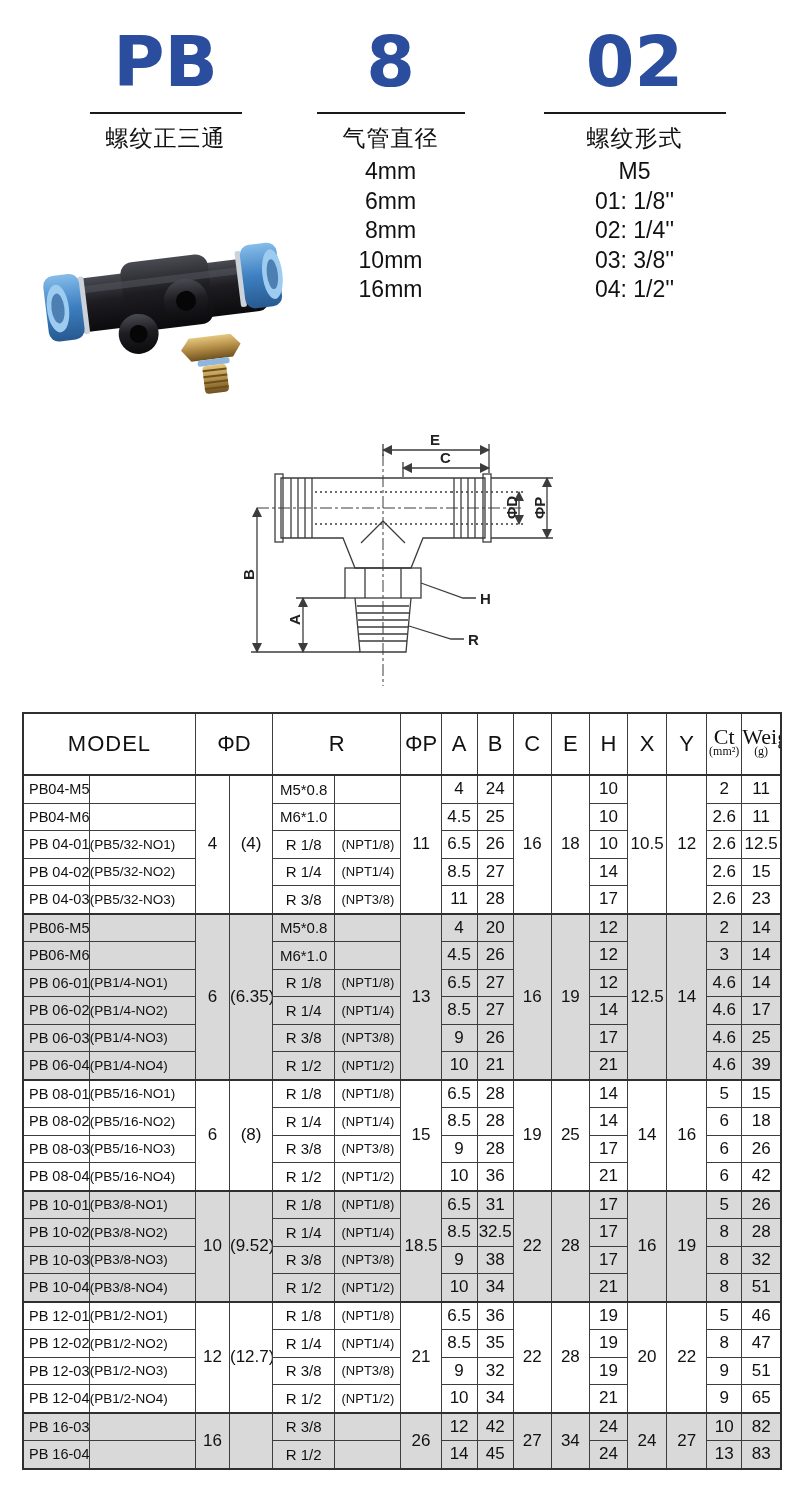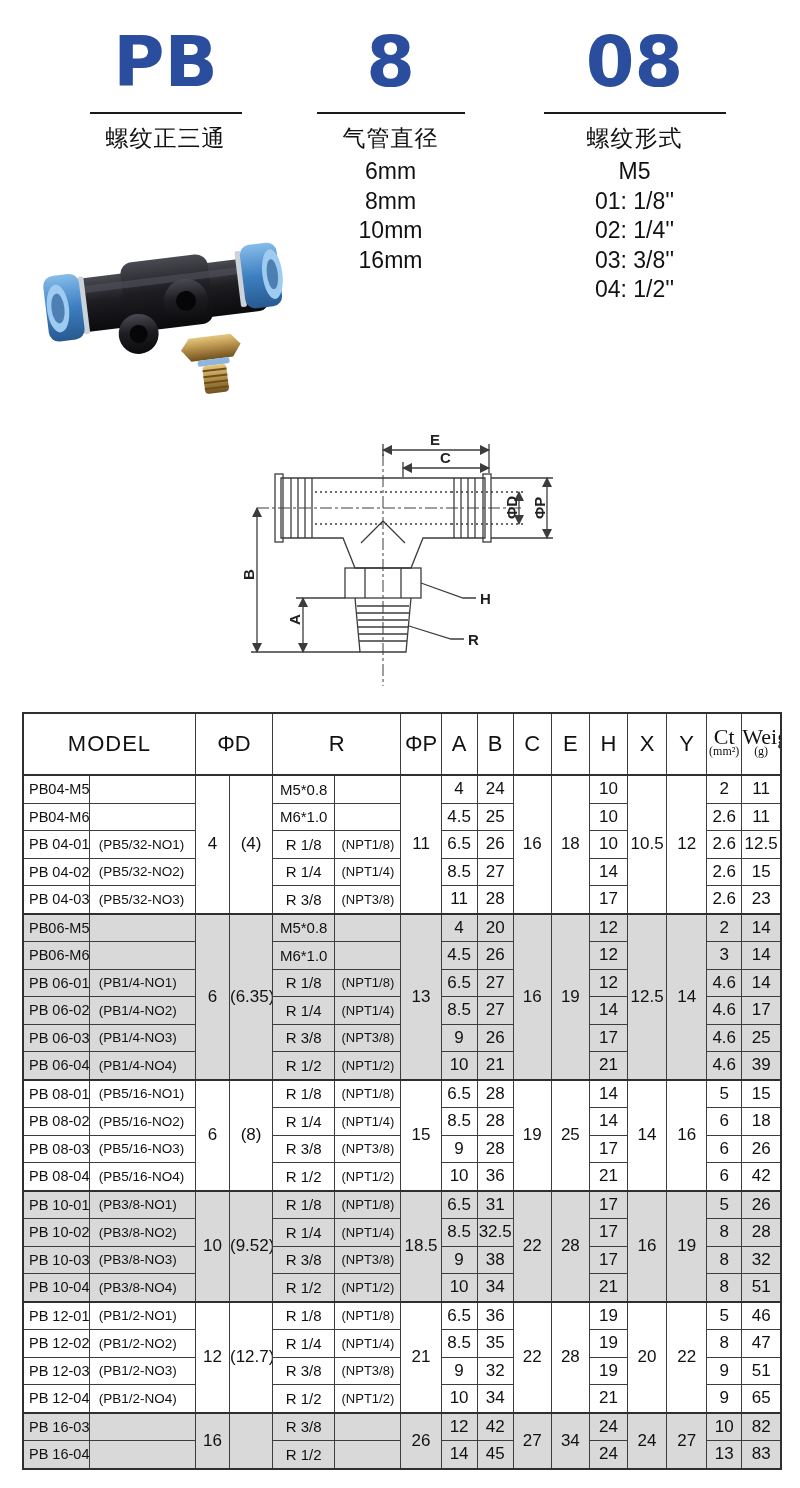--- a/index.html
+++ b/index.html
@@ -30,21 +30,21 @@
   .spec-table{position:absolute;left:22px;top:712px;width:760px;border-collapse:collapse;
               table-layout:fixed;border:2px solid #2f2f2f;}
   .spec-table th,.spec-table td{border:1px solid #3d3d3d;padding:0;text-align:center;
               overflow:hidden;white-space:nowrap;}
   .spec-table thead th{height:60px;font-weight:normal;font-size:22px;background:#fff;}
   th.h-model{font-size:26px;letter-spacing:1px;}
   th.h-small{font-size:13px;font-weight:bold;line-height:14px;font-family:Liberation Serif, serif;}
   th.h-small .sub{font-weight:normal;font-size:12px;}
   .spec-table td{height:26.5px;font-size:17px;}
   td.model-cell{text-align:center;padding-left:5px;font-size:14.5px;border-right:1px dashed #555;}
-  td.alt-cell{text-align:left;padding-left:9px;font-size:13.5px;}
+  td.alt-cell{text-align:left;padding-left:0;font-size:13.5px;}
   td.r-cell{font-size:15px;border-right:1px dashed #555;}
   td.npt-cell{font-size:13px;}
   td.dash{border-right:1px dashed #555;}
   tr.gs td{border-top:2px solid #2f2f2f;}
   tr.sh td{background:#d9d9d9;}
 </style>
 </head>
 <body>
 
 <div class="page">
@@ -53,29 +53,30 @@
     <div class="code-big accent" style="color: rgb(43, 77, 157);">PB</div>
     <div class="code-underline"></div>
     <div class="code-label">螺纹正三通</div>
   </div>
 
   <div class="code-col seg1">
     <div class="code-big accent" style="color: rgb(43, 77, 157);">8</div>
     <div class="code-underline"></div>
     <div class="code-label">气管直径</div>
     <div class="code-options">
+        <div>4mm</div>
         <div>6mm</div>
         <div>8mm</div>
         <div>10mm</div>
         <div>16mm</div>
       </div>
   </div>
 
   <div class="code-col seg2">
-    <div class="code-big accent" style="color: rgb(43, 77, 157);">08</div>
+    <div class="code-big accent" style="color: rgb(43, 77, 157);">02</div>
     <div class="code-underline"></div>
     <div class="code-label">螺纹形式</div>
     <div class="code-options">
         <div>M5</div>
         <div>01: 1/8''</div>
         <div>02: 1/4''</div>
         <div>03: 3/8''</div>
         <div>04: 1/2''</div>
       </div>
   </div>

